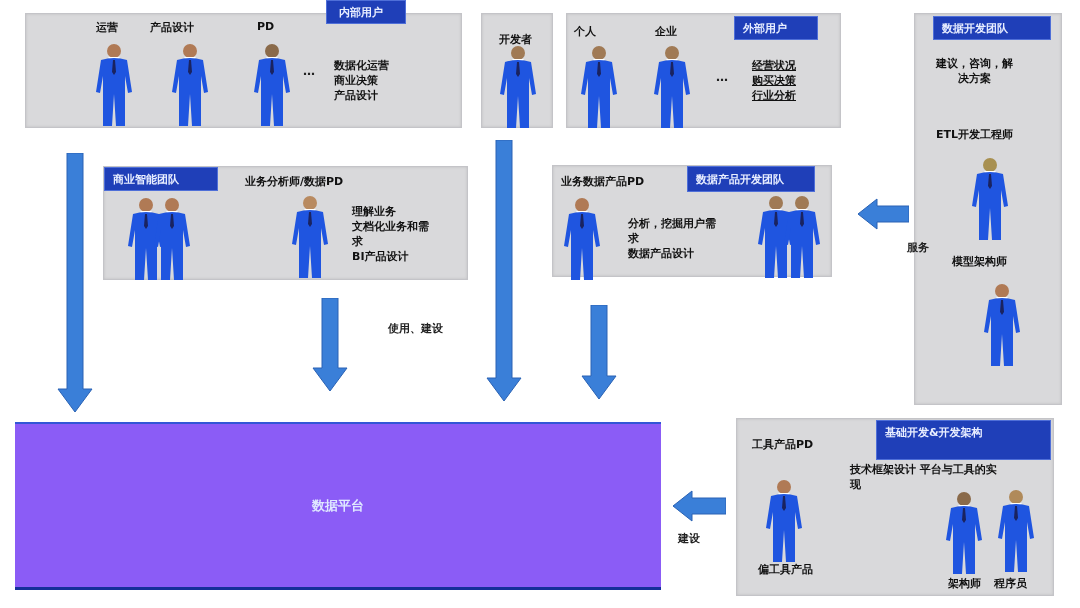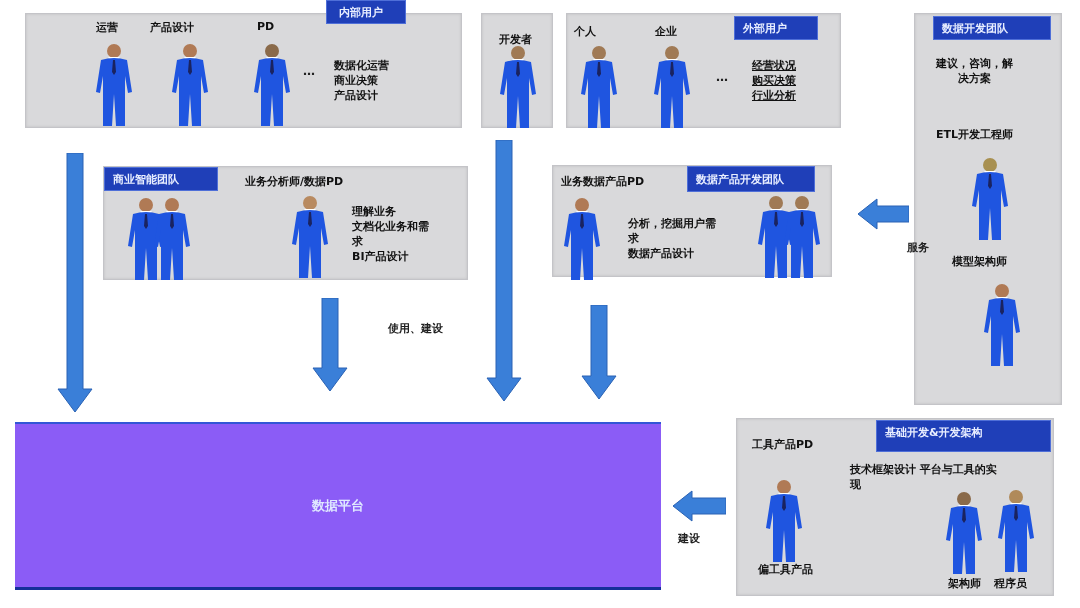--- a/index.html
+++ b/index.html
@@ -243,21 +243,21 @@
 <div class="person" style="left:780px; top:194px;">
   <svg viewBox="0 0 44 84">
       <circle cx="22" cy="9" r="7" fill="#a07a55"></circle>
       <path d="M16 15 L22 22 L28 15 Z" fill="#fff"></path>
       <path d="M9 18 Q22 14 35 18 L40 50 L36 51 L33 34 L33 84 L24 84 L22 52 L20 84 L11 84 L11 34 L8 51 L4 50 Z" fill="#1f55e0"></path>
       <path d="M21 18 L23 18 L24 30 L22 33 L20 30 Z" fill="#1a2360"></path>
     </svg>
 </div>
 
 <div class="panel" style="left:736px; top:418px; width:318px; height:178px;"></div>
-<div class="tag" style="left:876px; top:420px; width:175px; height:32px;">基础开发&amp;开发架构</div>
+<div class="tag" style="left:876px; top:420px; width:175px; height:40px;">基础开发&amp;开发架构</div>
 <div class="lbl" style="left:752px; top:437px;">工具产品PD</div>
 <div class="desc" style="left:850px; top:462px;">
   <div>技术框架设计 平台与工具的实</div>
   <div>现</div>
 </div>
 <div class="person" style="left:762px; top:478px;">
   <svg viewBox="0 0 44 84">
       <circle cx="22" cy="9" r="7" fill="#b07a55"></circle>
       <path d="M16 15 L22 22 L28 15 Z" fill="#fff"></path>
       <path d="M9 18 Q22 14 35 18 L40 50 L36 51 L33 34 L33 84 L24 84 L22 52 L20 84 L11 84 L11 34 L8 51 L4 50 Z" fill="#1f55e0"></path>

